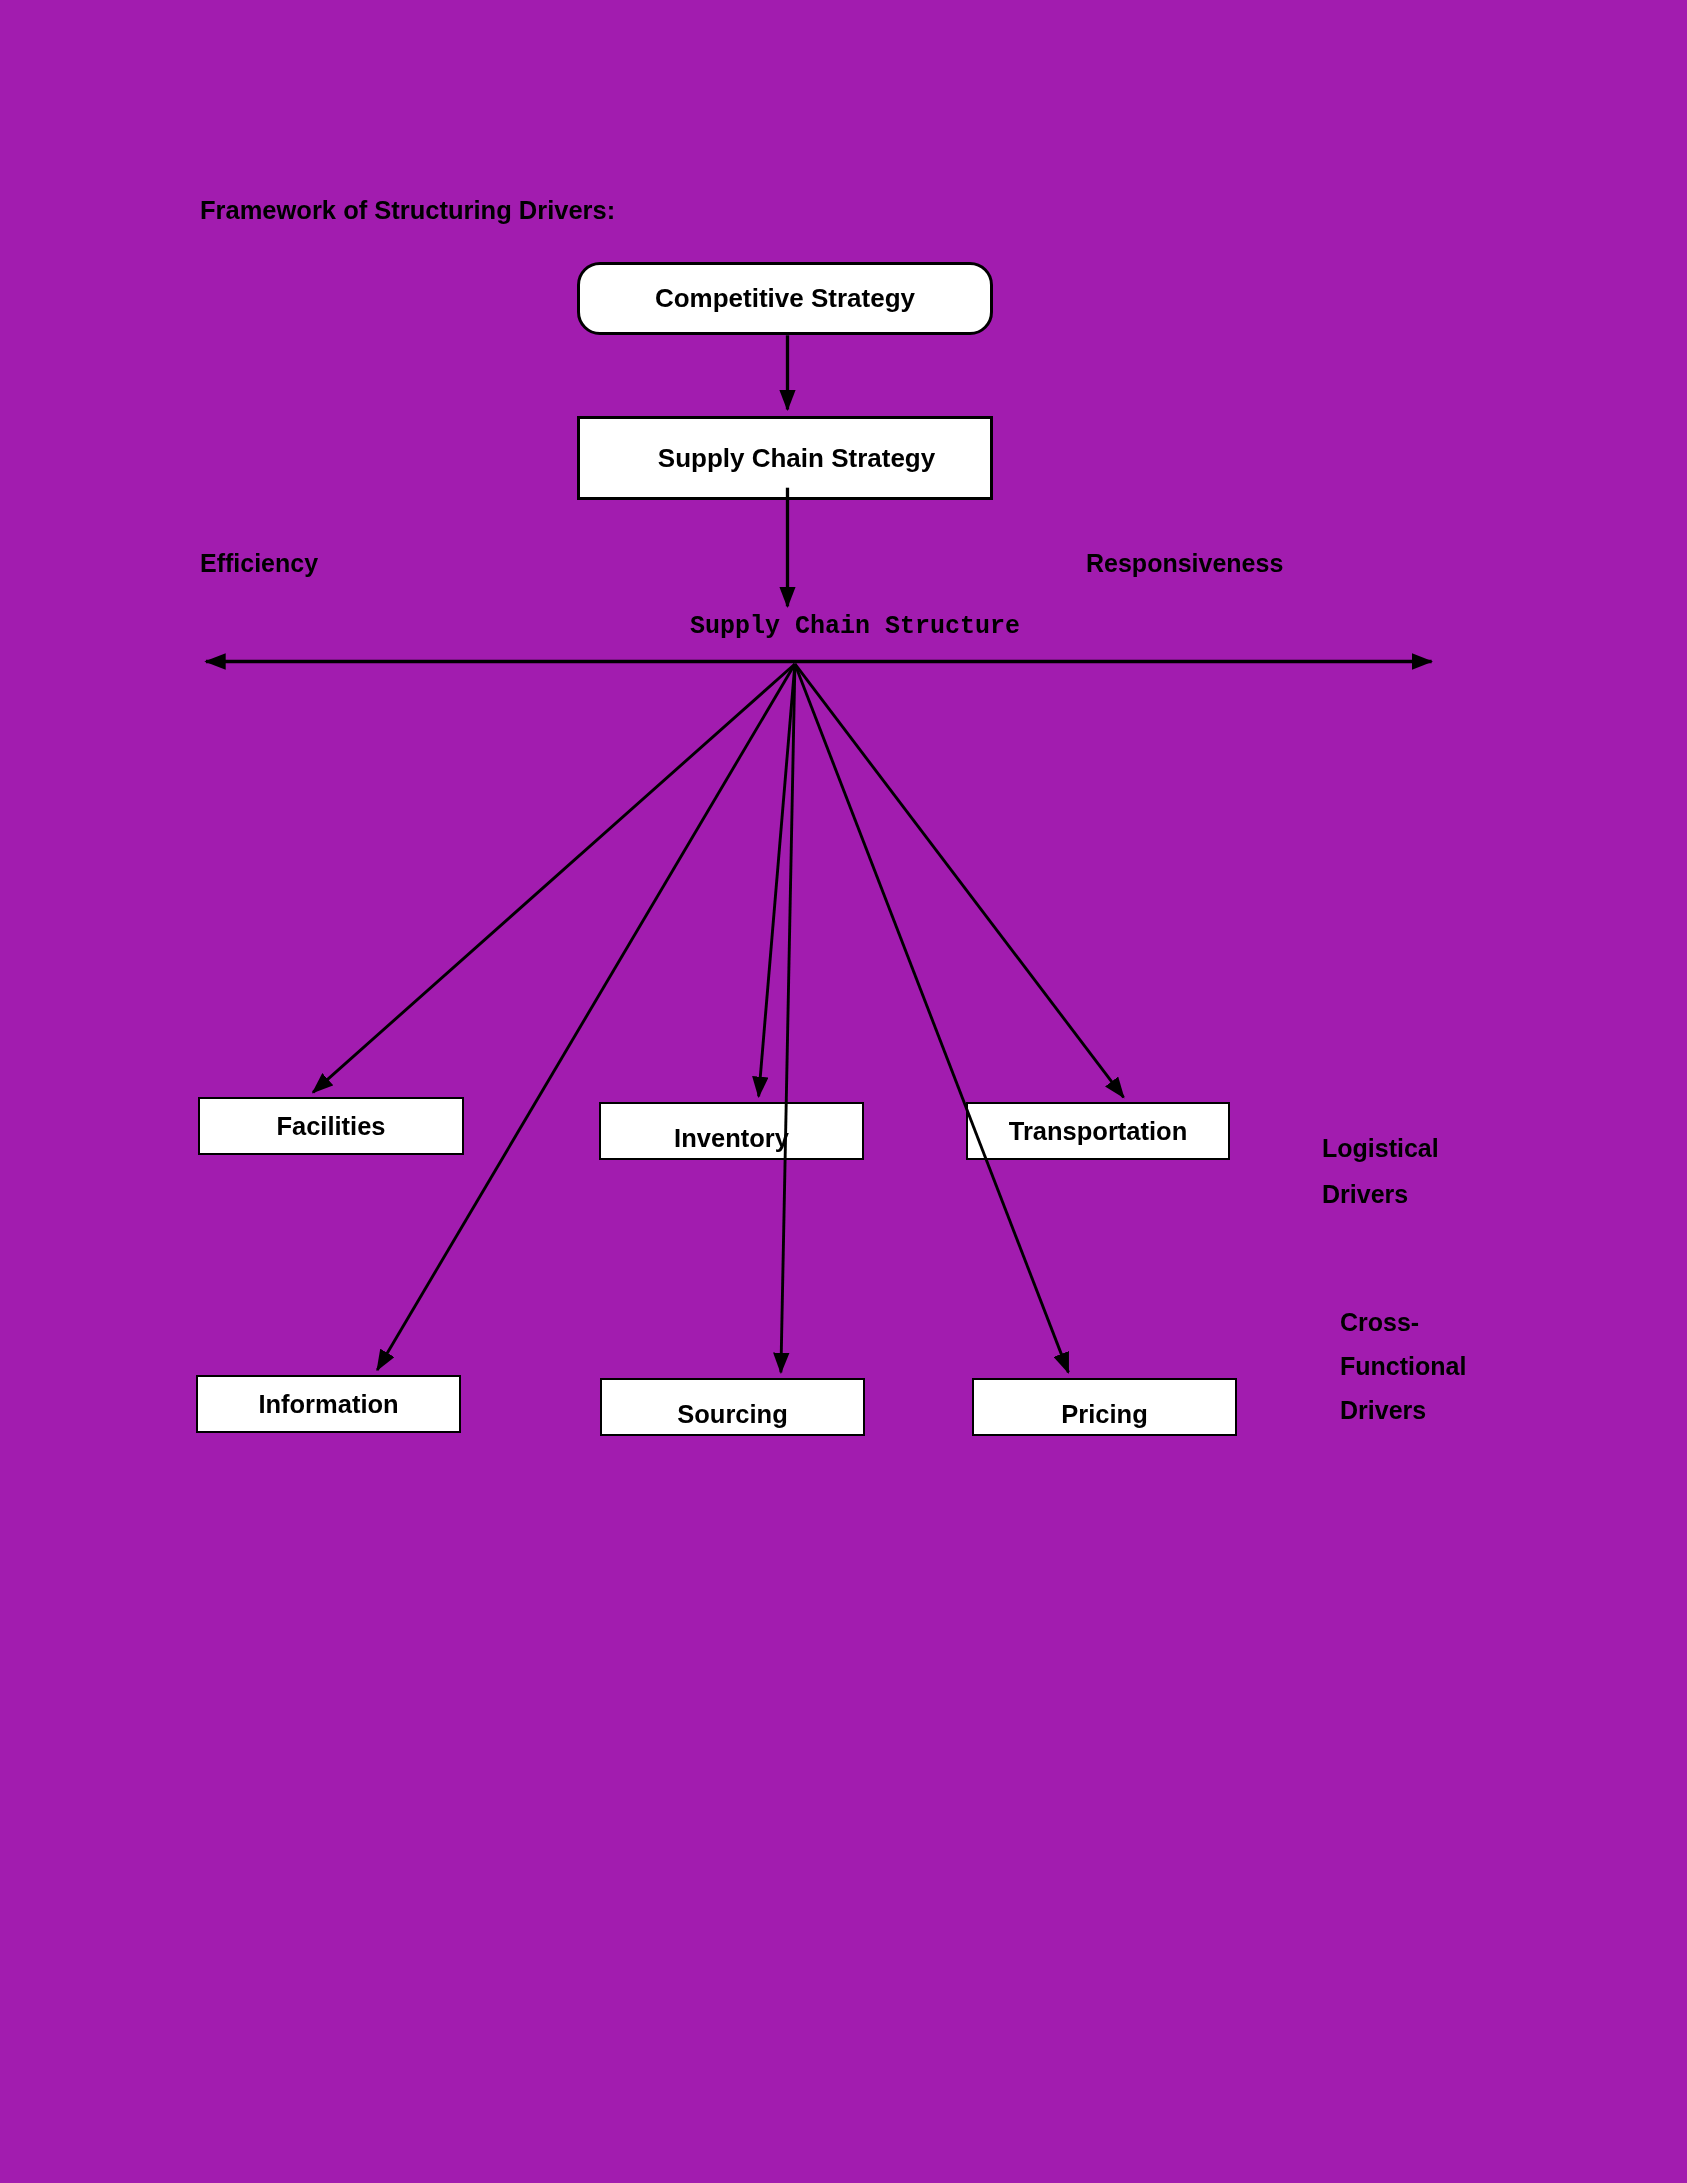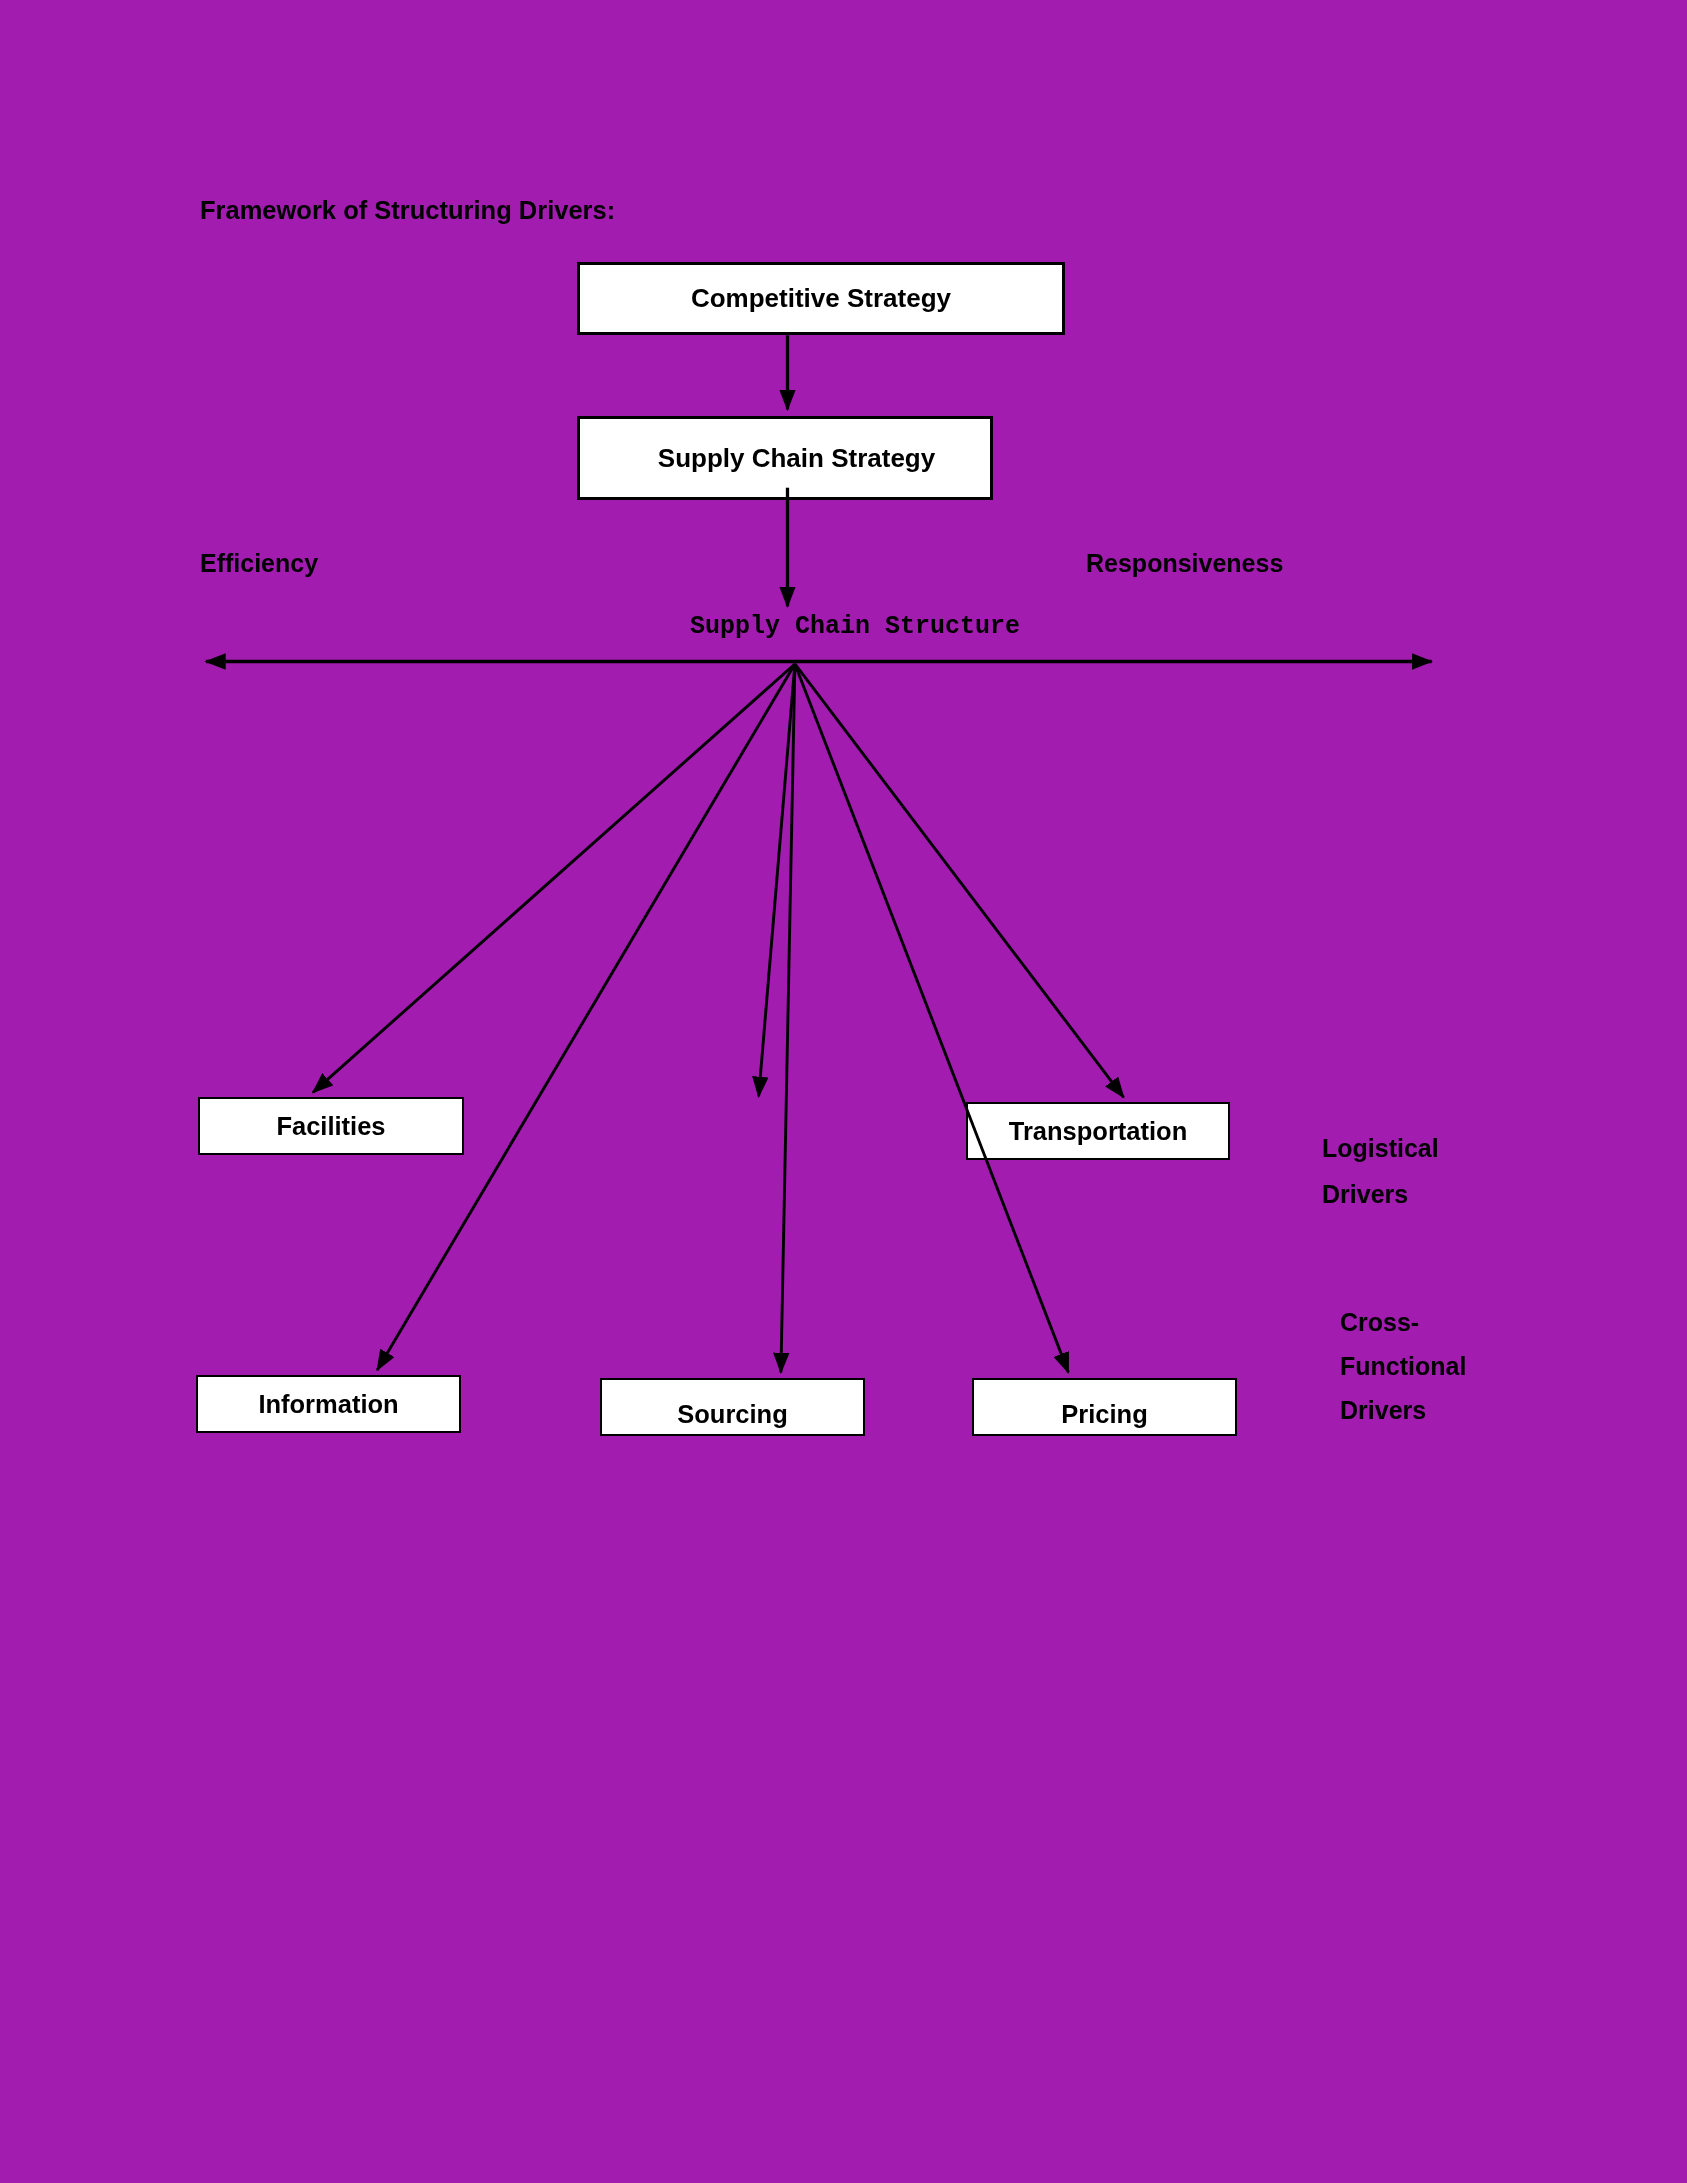--- a/index.html
+++ b/index.html
@@ -61,35 +61,38 @@
     pointer-events: none;
   }
 </style>
 </head>
 <body>
 
 <div id="canvas">
 
   <div class="label" style="left:200px; top:196px; font-size:25.5px;">Framework of Structuring Drivers:</div>
 
-  <div class="node" style="left:577px; top:262px; width:488px; height:73px;">
+  <div class="node" style="left:577px; top:262px; width:416px; height:73px;border-radius:23px;">
     <span class="node-label">Competitive Strategy</span>
   </div>
 
   <div class="node" style="left:577px; top:416px; width:416px; height:84px;padding-left:23px;">
     <span class="node-label">Supply Chain Strategy</span>
   </div>
 
   <div class="label" style="left:200px; top:549px;">Efficiency</div>
   <div class="label" style="left:1086px; top:549px;">Responsiveness</div>
 
   <div class="label" style="left:690px; top:613px;font-family:Liberation Mono, monospace;">Supply Chain Structure</div>
 
   <div class="node small" style="left:198px; top:1097px; width:266px; height:58px;">
     <span class="node-label">Facilities</span>
+  </div>
+  <div class="node small low" style="left:599px; top:1102px; width:265px; height:58px;">
+    <span class="node-label">Inventory</span>
   </div>
   <div class="node small" style="left:196px; top:1375px; width:265px; height:58px;">
     <span class="node-label">Information</span>
   </div>
 
   <div class="node small" style="left:966px; top:1102px; width:264px; height:58px;">
     <span class="node-label">Transportation</span>
   </div>
   <div class="node small low" style="left:600px; top:1378px; width:265px; height:58px;">
     <span class="node-label">Sourcing</span>

